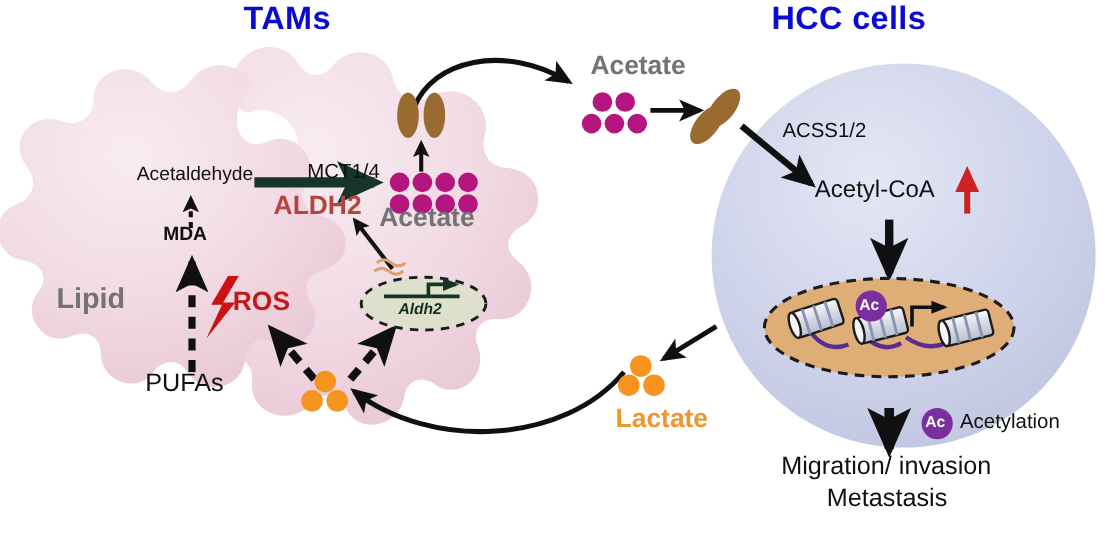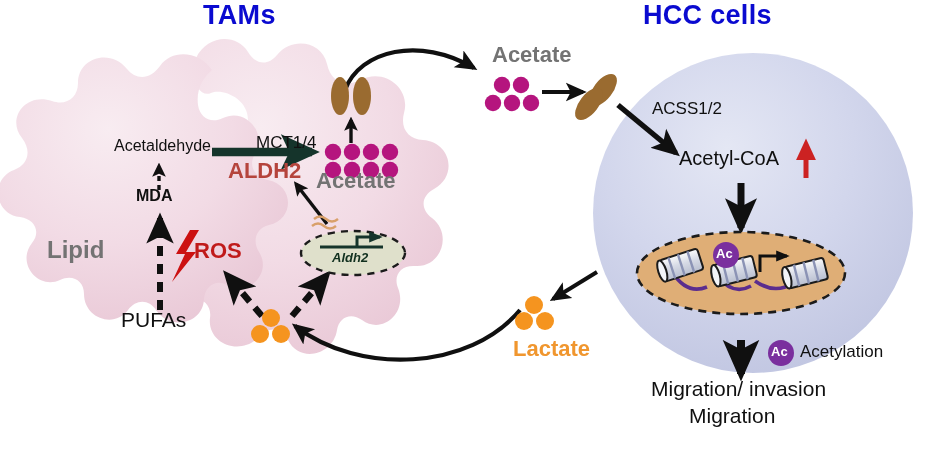--- a/index.html
+++ b/index.html
@@ -265,15 +265,15 @@
 
   <div class="lbl orangebold" style="left:513px;top:338px;font-size:22px;">Lactate</div>
 
   <div class="lbl" style="left:716px;top:247px;font-size:13px;font-weight:bold;color:#ffffff;">Ac</div>
 
   <div class="lbl" style="left:771px;top:345px;font-size:13px;font-weight:bold;color:#ffffff;">Ac</div>
 
   <div class="lbl blacktxt" style="left:800px;top:343px;font-size:17px;">Acetylation</div>
 
   <div class="lbl blacktxt" style="left:651px;top:378px;font-size:21px;">Migration/ invasion</div>
-  <div class="lbl blacktxt" style="left:689px;top:405px;font-size:21px;">Migration</div>
+  <div class="lbl blacktxt" style="left:689px;top:405px;font-size:21px;">Metastasis</div>
 
 </div>
 
 </body></html>

